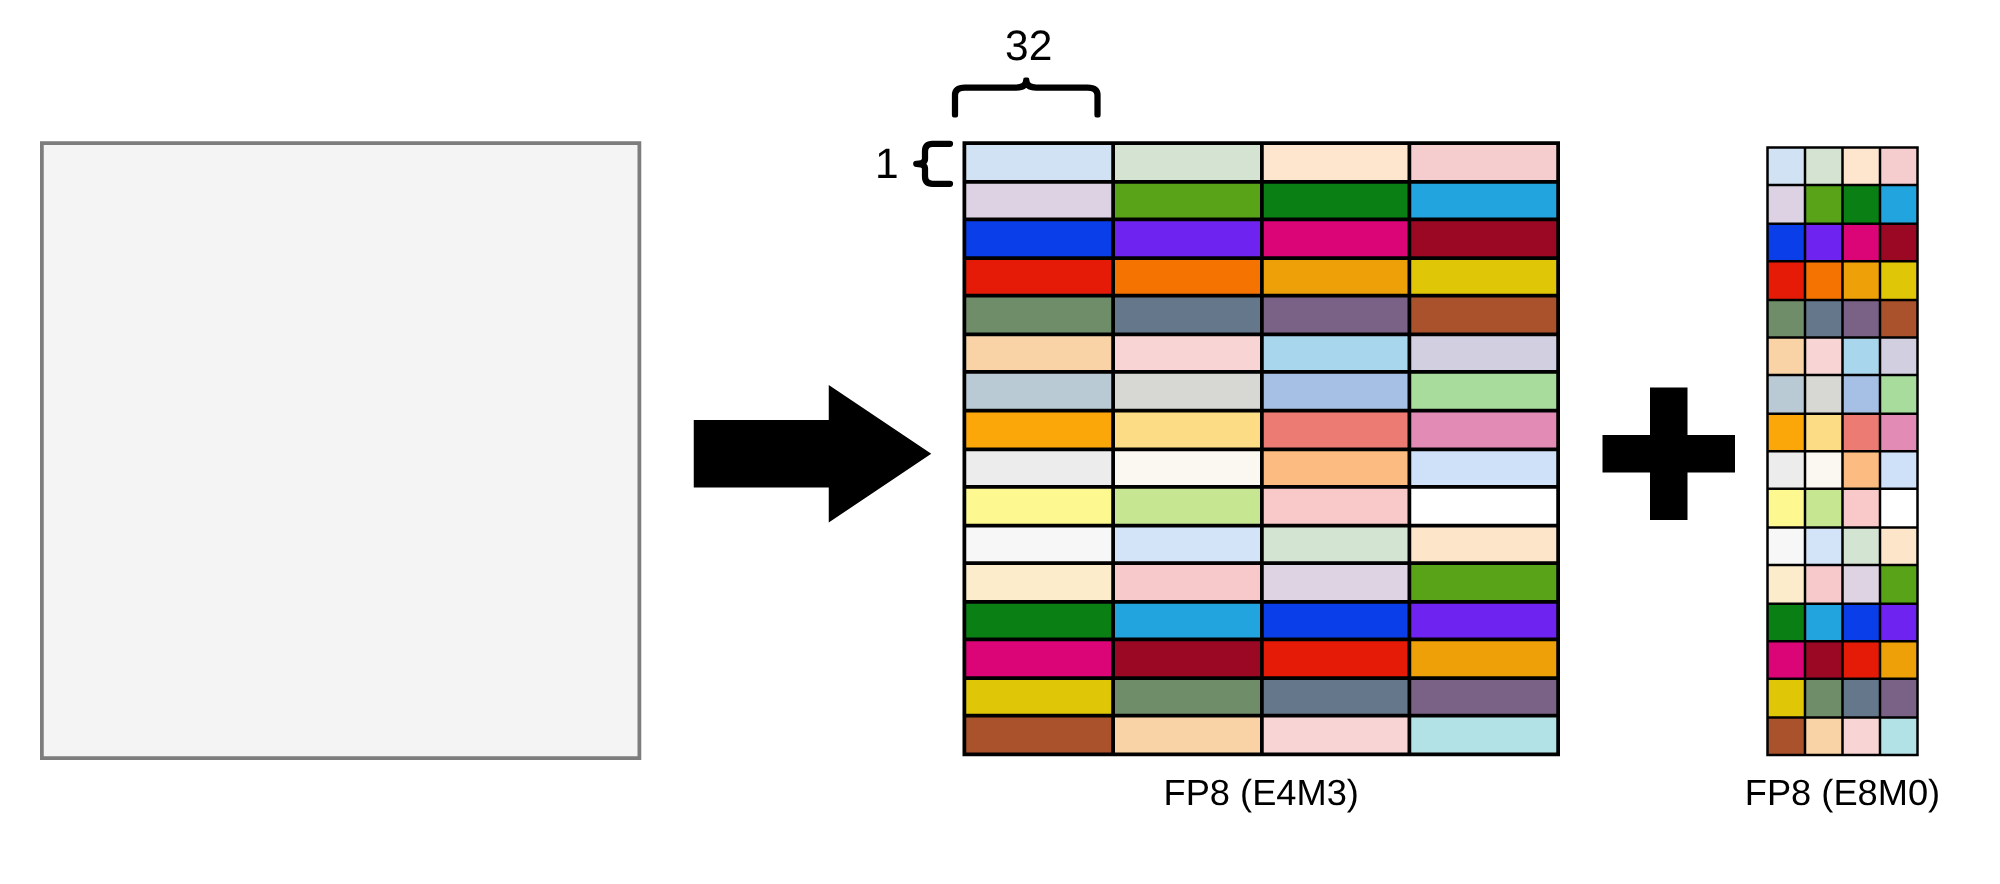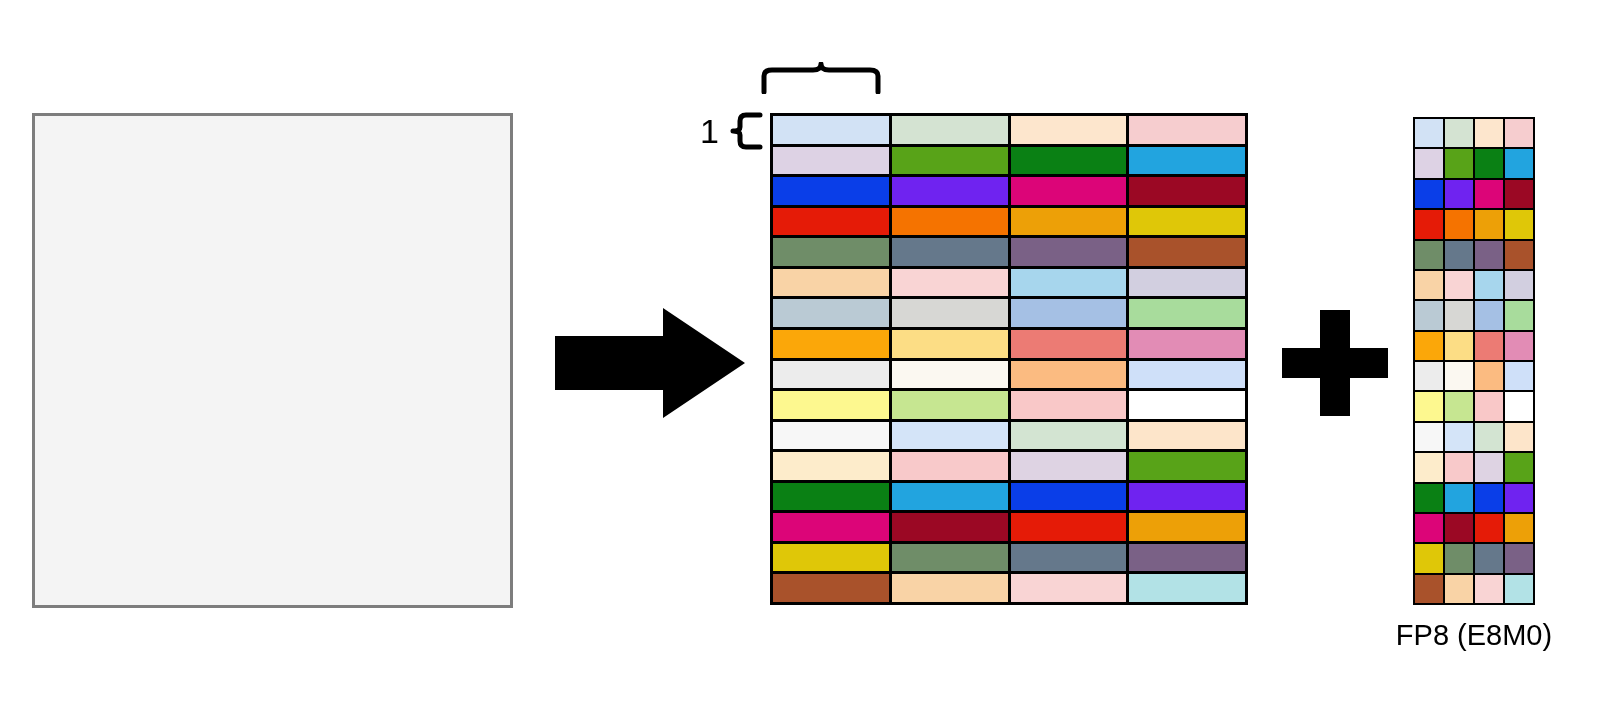--- a/index.html
+++ b/index.html
@@ -140,20 +140,21 @@
 <div id="stage">
 
   <div class="fp32-box"></div>
 
   <div class="arrow">
     <svg viewBox="0 0 210 126" width="210" height="126" aria-hidden="true">
       <polygon points="10,36 118,36 118,8 200,63 118,118 118,90 10,90" fill="#000000"></polygon>
     </svg>
   </div>
 
+  <div class="label-32">32</div>
   <div class="brace-top">
     <svg viewBox="0 0 126 32" width="126" height="32" aria-hidden="true">
       <path d="M4,30 L4,14 Q4,8 12,8 L53,8 Q61,8 61,2 Q61,8 69,8 L110,8 Q118,8 118,14 L118,30" fill="none" stroke="#000000" stroke-width="5" stroke-linecap="round" stroke-linejoin="round"></path>
     </svg>
   </div>
 
   <div class="label-1">1</div>
   <div class="brace-left">
     <svg viewBox="0 0 34 38" width="34" height="38" aria-hidden="true">
       <path d="M30,3 L16,3 Q10,3 10,9 L10,15 Q10,19 3,19 Q10,19 10,23 L10,29 Q10,35 16,35 L30,35" fill="none" stroke="#000000" stroke-width="5" stroke-linecap="round" stroke-linejoin="round"></path>
@@ -219,20 +220,21 @@
       <div class="cell" style="background: rgb(237, 160, 7);"></div>
       <div class="cell" style="background: rgb(223, 199, 8);"></div>
       <div class="cell" style="background: rgb(111, 141, 104);"></div>
       <div class="cell" style="background: rgb(101, 120, 139);"></div>
       <div class="cell" style="background: rgb(122, 97, 134);"></div>
       <div class="cell" style="background: rgb(169, 82, 43);"></div>
       <div class="cell" style="background: rgb(249, 211, 166);"></div>
       <div class="cell" style="background: rgb(249, 212, 212);"></div>
       <div class="cell" style="background: rgb(178, 226, 230);"></div>
     </div>
+  <div class="caption caption-e4m3">FP8 (E4M3)</div>
 
   <div class="plus">
     <svg viewBox="0 0 110 110" width="110" height="110" aria-hidden="true">
       <polygon points="40,2 70,2 70,40 108,40 108,70 70,70 70,108 40,108 40,70 2,70 2,40 40,40" fill="#000000"></polygon>
     </svg>
   </div>
 
   <div class="grid-small" id="grid-small">
       <div class="cell" style="background: rgb(210, 226, 245);"></div>
       <div class="cell" style="background: rgb(212, 227, 210);"></div>

